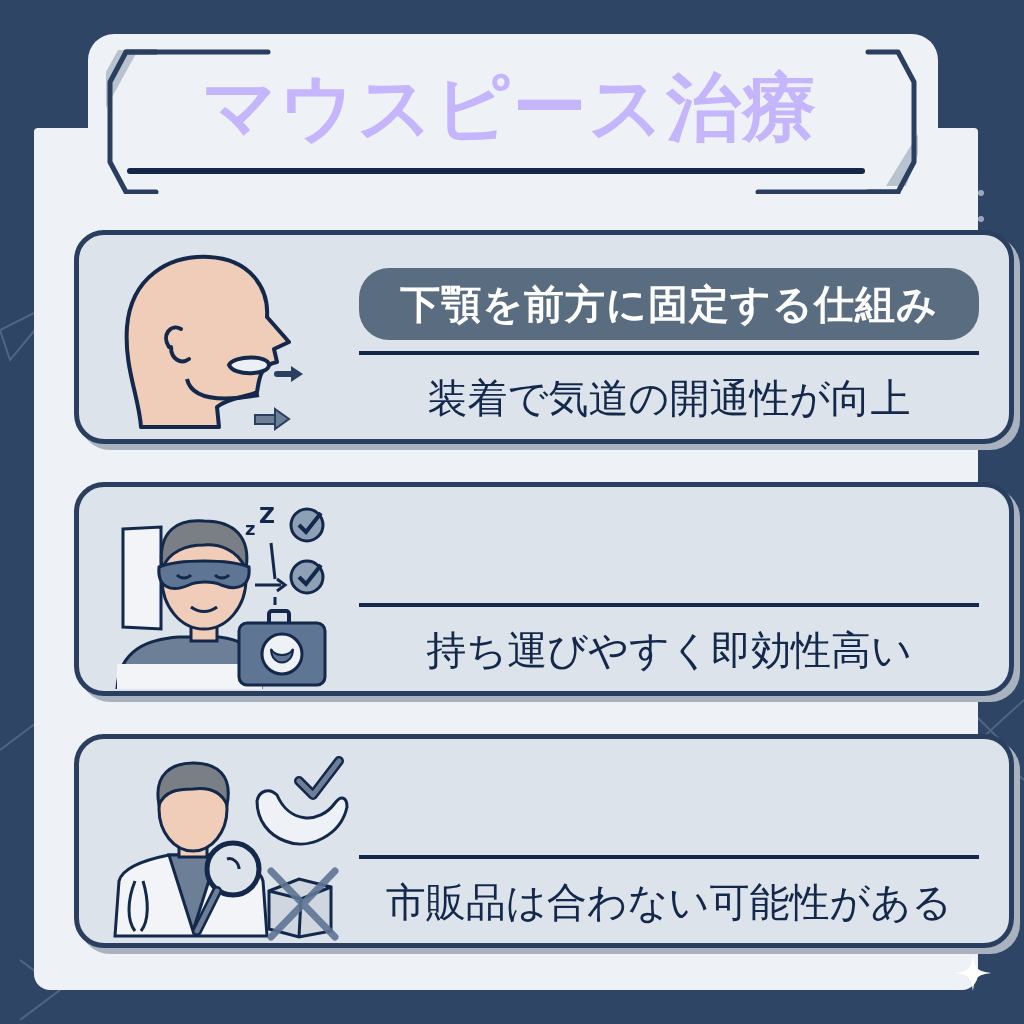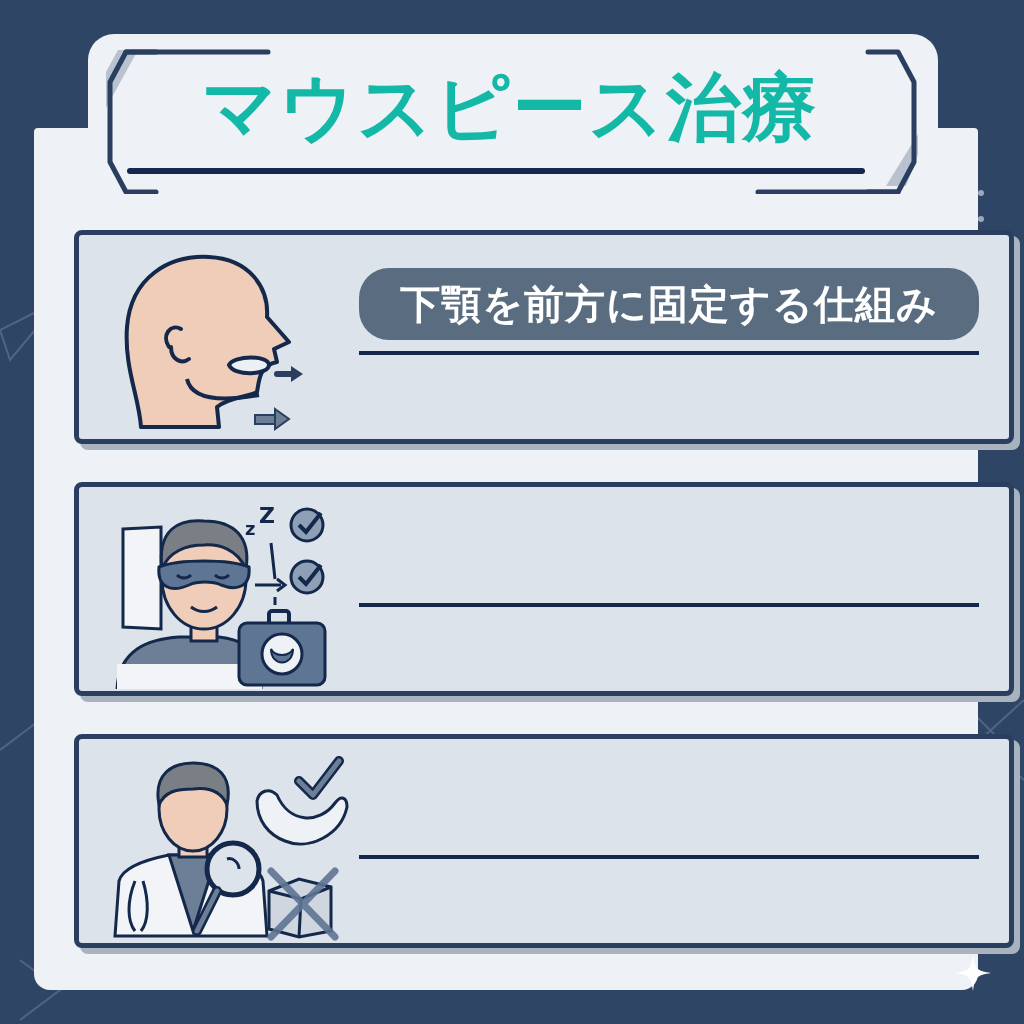--- a/index.html
+++ b/index.html
@@ -1,23 +1,23 @@
 <!DOCTYPE html>
 <html><head>
   <meta charset="utf-8">
   <style>
     html,body{margin:0;padding:0;}
     body{width:1024px;height:1024px;background:#2f4566;position:relative;overflow:hidden;font-family:"DejaVu Sans","Liberation Sans",sans-serif;}
     .bg-deco{position:absolute;inset:0;pointer-events:none;}
     .sheet{position:absolute;left:34px;top:128px;width:944px;height:862px;background:#eef1f5;border-radius:4px 4px 16px 16px;}
     .sheet-top{position:absolute;left:88px;top:34px;width:850px;height:120px;background:#eef1f5;border-radius:26px 26px 0 0;}
     .title-frame{position:absolute;left:98px;top:44px;width:828px;height:150px;}
-    .title-text{position:absolute;left:0;right:4px;top:78px;text-align:center;font-size:74px;font-weight:bold;color:#14b8a6;letter-spacing:2px;line-height:90px;}
+    .title-text{position:absolute;left:0;right:4px;top:78px;text-align:center;font-size:74px;font-weight:bold;color:#c4b5fd;letter-spacing:2px;line-height:90px;}
     .title-underline{position:absolute;left:127px;width:738px;top:168px;height:6px;background:#13284a;border-radius:3px;}
-    .card{position:absolute;left:74px;width:940px;height:214px;background:#dde3ea;border:5px solid #2a3f5f;border-radius:8px;box-shadow:6px 6px 0 #a9b3bf;box-sizing:border-box;padding-left:32px;}
+    .card{position:absolute;left:74px;width:940px;height:214px;background:#dde3ea;border:5px solid #2a3f5f;border-radius:30px;box-shadow:6px 6px 0 #a9b3bf;box-sizing:border-box;padding-left:32px;}
     .card .illus{position:absolute;left:30px;top:12px;width:250px;height:190px;}
     .card .pill{position:absolute;left:280px;right:30px;top:33px;height:72px;background:#5a6d80;border-radius:30px;color:#fff;font-weight:bold;font-size:40px;line-height:72px;text-align:center;white-space:nowrap;letter-spacing:1px;}
     .card .divider{position:absolute;left:280px;right:30px;top:116px;height:4px;background:#13284a;}
     .card .sub{position:absolute;left:280px;right:30px;top:128px;height:70px;text-align:center;font-size:40px;line-height:70px;color:#13284a;white-space:nowrap;}
     .sparkle{position:absolute;left:955px;top:955px;width:36px;height:36px;}
   </style>
 </head>
 <body>
 
 <svg class="bg-deco" width="1024" height="1024" viewBox="0 0 1024 1024">
@@ -65,20 +65,21 @@
     <path d="M60 100 C52 88 62 76 72 82 M62 100 C62 112 72 118 80 112" stroke="#13284a" stroke-width="4" fill="none" stroke-linecap="round"></path>
     <path d="M120 118 C125 108 160 108 160 118 C160 128 125 130 120 118 Z" fill="#eaf0f6" stroke="#13284a" stroke-width="4"></path>
     <path d="M78 132 C82 150 105 156 150 148" stroke="#13284a" stroke-width="4" fill="none"></path>
     <path d="M168 127 L186 127" stroke="#2a3f5f" stroke-width="6" stroke-linecap="round"></path>
     <path d="M182 119 L194 127 L182 135 Z" fill="#2a3f5f"></path>
     <rect x="146" y="168" width="22" height="9" fill="#6d7f96" stroke="#2a3f5f" stroke-width="2"></rect>
     <path d="M166 162 L180 172 L166 182 Z" fill="#6d7f96" stroke="#2a3f5f" stroke-width="2"></path>
   </svg>
   <div class="pill">下顎を前方に固定する仕組み</div>
   <div class="divider"></div>
+  <div class="sub">装着で気道の開通性が向上</div>
 </div>
 
 <div class="card" style="top:482px">
   <svg class="illus" viewBox="0 0 250 190">
     <path d="M14 30 L52 28 L52 130 L14 128 Z" fill="#f2f4f7" stroke="#13284a" stroke-width="3"></path>
     <path d="M8 190 C10 150 40 140 70 138 L110 138 C130 140 150 150 152 170 L152 190 Z" fill="#6d7f96" stroke="#13284a" stroke-width="3"></path>
     <rect x="8" y="165" width="145" height="25" fill="#f2f4f7"></rect>
     <path d="M82 120 L82 142 L108 142 L108 120" fill="#f0cdb8" stroke="#13284a" stroke-width="3"></path>
     <ellipse cx="95" cy="80" rx="42" ry="50" fill="#f0cdb8" stroke="#13284a" stroke-width="3"></ellipse>
     <path d="M53 70 C48 30 70 20 95 22 C125 22 142 38 137 70 C128 50 110 45 95 46 C78 46 60 52 53 70 Z" fill="#7a7f86" stroke="#13284a" stroke-width="3"></path>
@@ -92,20 +93,21 @@
     <circle cx="198" cy="26" r="16" fill="#8ea0b6" stroke="#13284a" stroke-width="3"></circle>
     <path d="M190 26 L197 33 L212 14" stroke="#13284a" stroke-width="4" fill="none"></path>
     <circle cx="198" cy="78" r="16" fill="#8ea0b6" stroke="#13284a" stroke-width="3"></circle>
     <path d="M190 78 L197 85 L212 66" stroke="#13284a" stroke-width="4" fill="none"></path>
     <rect x="160" y="112" width="20" height="14" rx="3" fill="none" stroke="#13284a" stroke-width="4"></rect>
     <rect x="130" y="124" width="86" height="62" rx="8" fill="#5f7594" stroke="#13284a" stroke-width="3"></rect>
     <circle cx="173" cy="155" r="20" fill="#eef1f5" stroke="#13284a" stroke-width="3"></circle>
     <path d="M162 150 C162 168 184 168 184 150 C180 158 166 158 162 150 Z" fill="#5f7594" stroke="#13284a" stroke-width="2"></path>
   </svg>
   <div class="divider"></div>
+  <div class="sub">持ち運びやすく即効性高い</div>
 </div>
 
 <div class="card" style="top:734px">
   <svg class="illus" viewBox="0 0 250 190">
     <path d="M6 185 L10 130 C14 115 40 108 60 104 L110 104 C130 108 150 115 154 130 L158 185 Z" fill="#f2f4f7" stroke="#13284a" stroke-width="3"></path>
     <path d="M60 104 L84 180 L108 104 Z" fill="#6d7f96" stroke="#13284a" stroke-width="3"></path>
     <path d="M26 130 C18 150 18 170 26 180 M32 180 C40 170 40 150 34 130" stroke="#13284a" stroke-width="3" fill="none"></path>
     <path d="M70 82 L70 106 L98 106 L98 82" fill="#f0cdb8" stroke="#13284a" stroke-width="3"></path>
     <ellipse cx="84" cy="58" rx="34" ry="42" fill="#f0cdb8" stroke="#13284a" stroke-width="3"></ellipse>
     <path d="M50 54 C44 22 64 12 84 12 C108 12 124 24 118 54 C112 40 100 36 84 38 C68 38 56 40 50 54 Z" fill="#7a7f86" stroke="#13284a" stroke-width="3"></path>
@@ -114,17 +116,18 @@
     <path d="M108 140 L88 180" stroke="#13284a" stroke-width="10" stroke-linecap="round"></path>
     <path d="M108 140 L88 180" stroke="#6d7f96" stroke-width="5" stroke-linecap="round"></path>
     <path d="M148 50 C150 40 160 36 168 44 C180 72 210 74 226 52 C232 44 238 46 238 56 C232 84 200 100 176 90 C160 84 148 70 148 50 Z" fill="#eef1f5" stroke="#13284a" stroke-width="3"></path>
     <path d="M190 30 L204 44 L230 10" stroke="#13284a" stroke-width="10" fill="none" stroke-linecap="round" stroke-linejoin="round"></path>
     <path d="M190 30 L204 44 L230 10" stroke="#6d7f96" stroke-width="5" fill="none" stroke-linecap="round" stroke-linejoin="round"></path>
     <path d="M160 140 L190 128 L222 136 L222 180 L190 186 L160 178 Z" fill="#cfd6df" stroke="#13284a" stroke-width="3"></path>
     <path d="M160 140 L192 148 L222 136 M192 148 L190 186" stroke="#13284a" stroke-width="3" fill="none"></path>
     <path d="M162 120 L226 186 M226 120 L162 186" stroke="#5f7594" stroke-width="7" stroke-linecap="round" opacity="0.9"></path>
   </svg>
   <div class="divider"></div>
+  <div class="sub">市販品は合わない可能性がある</div>
 </div>
 
 <svg class="sparkle" viewBox="0 0 36 36">
   <path d="M18 0 C20 14 22 16 36 18 C22 20 20 22 18 36 C16 22 14 20 0 18 C14 16 16 14 18 0 Z" fill="#ffffff"></path>
 </svg>
 
 </body></html>

